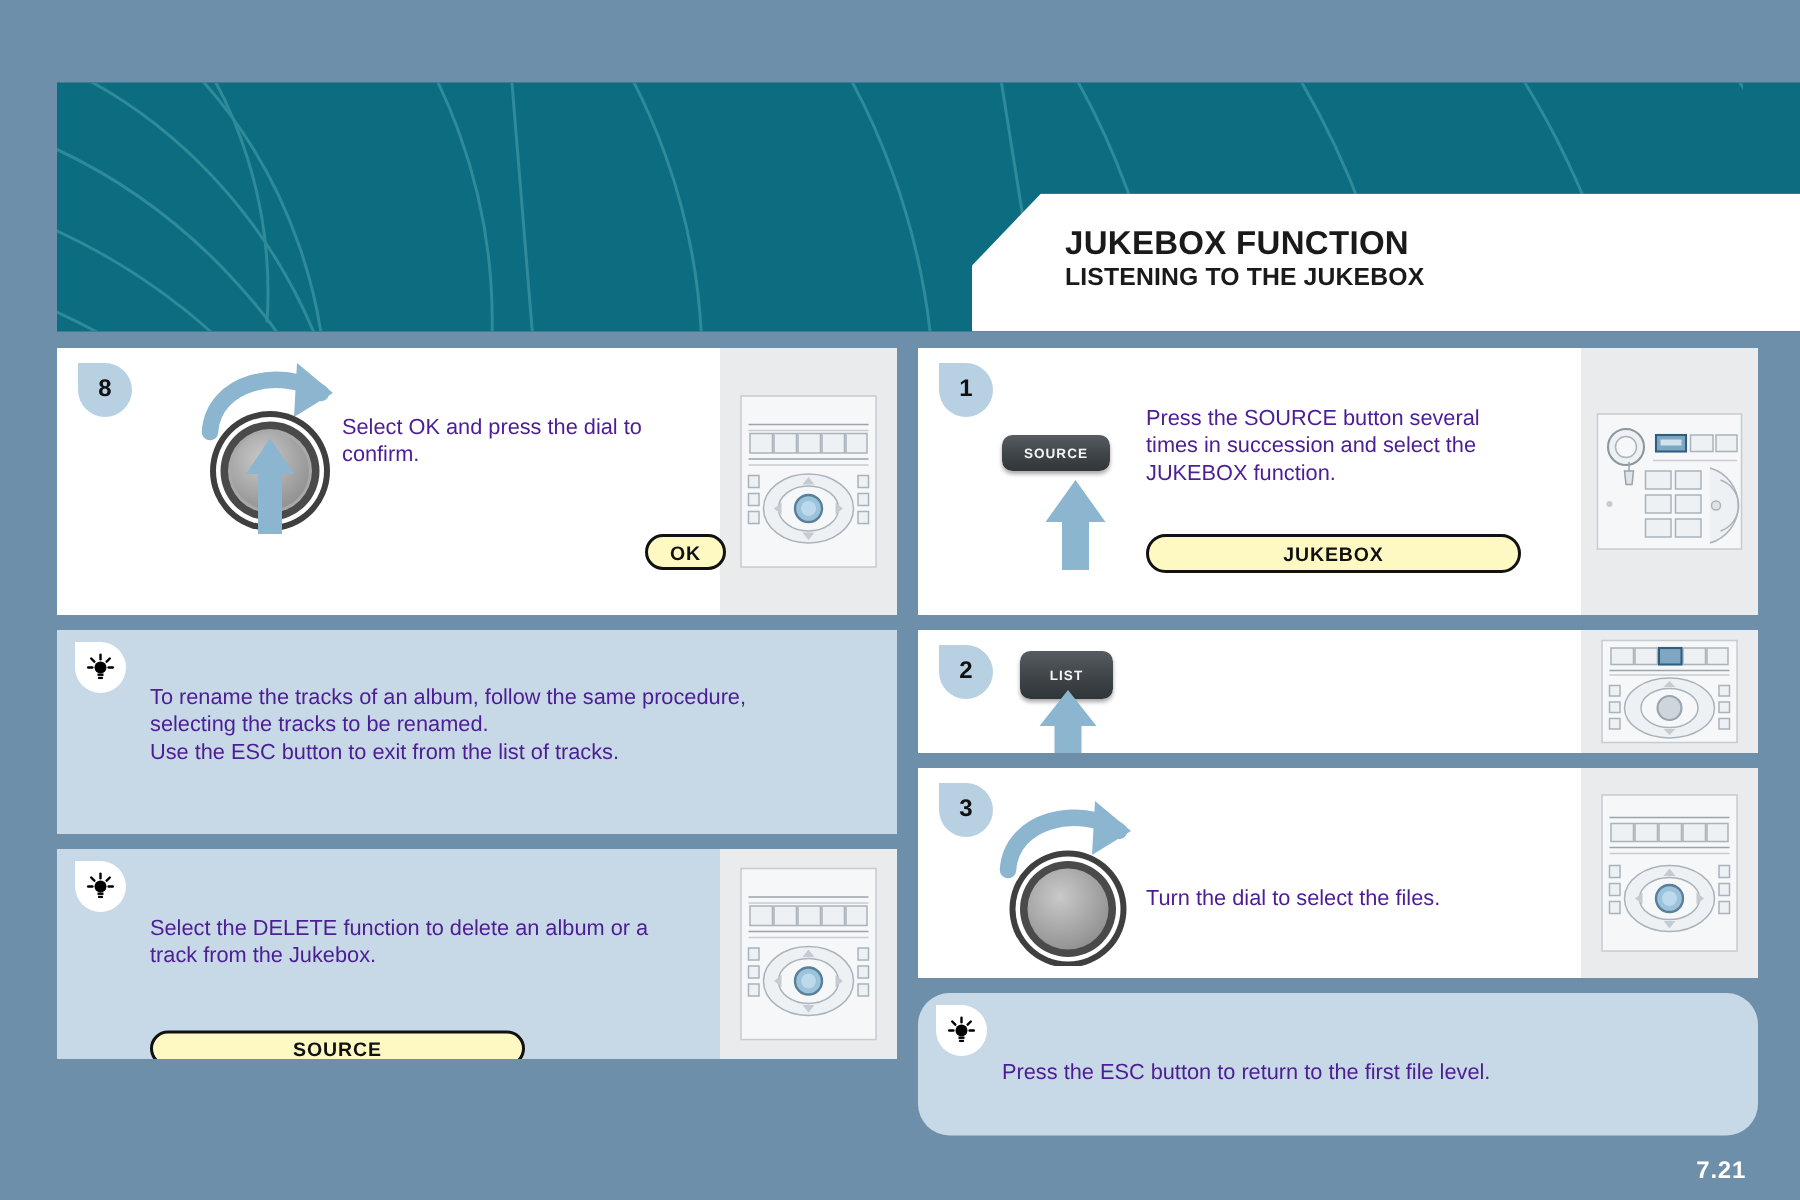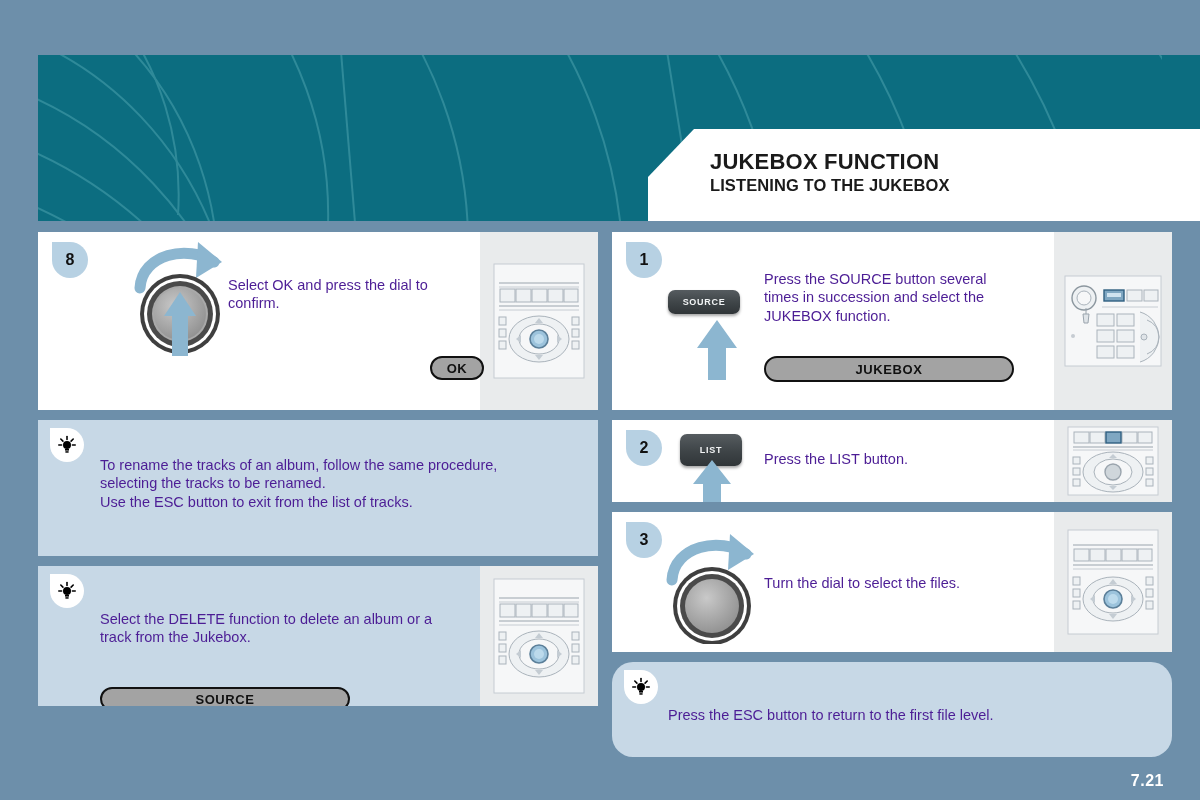--- a/index.html
+++ b/index.html
@@ -138,21 +138,21 @@
     line-height: 1.27;
     white-space: pre-line;
   }
 
   
   .pill {
     position: absolute;
     box-sizing: border-box;
     border: 2.5px solid #111;
     border-radius: 999px;
-    background: #a3a3a3;
+    background: #fef9c3;
     color: #111;
     font-size: 13px;
     font-weight: bold;
     letter-spacing: 0.6px;
     display: flex;
     align-items: center;
     justify-content: center;
   }
 
   
@@ -430,21 +430,20 @@
 
     <div class="step-badge">2</div>
 
     <div class="hardbtn" style="left:68px; top:14px; width:62px; height:32px;">LIST</div>
     <div class="gfx" style="left:78px; top:38px;">
       <svg width="44" height="48" viewBox="0 0 44 48">
         <path d="M22 2 L41 26 L31 26 L31 46 L13 46 L13 26 L3 26 Z" fill="#8cb6d0"></path>
       </svg>
     </div>
 
-    <div class="body-text" style="left:152px; top:30px; width:280px;">Press the LIST button.</div>
   </div>
 
   <div class="panel white" style="height:140px;">
     <div class="panel-thumbstrip">
       <svg width="96" height="110" viewBox="0 0 96 110">
         <rect x="3" y="3" width="90" height="104" fill="#f6f7f8" stroke="#c6ccd2"></rect>
         <line x1="8" y1="18" x2="88" y2="18" stroke="#9aa4ad"></line>
         <g stroke="#aab3bb" fill="#eef1f3">
           <rect x="9" y="22" width="15" height="12"></rect>
             <rect x="25" y="22" width="15" height="12"></rect>
@@ -483,21 +482,21 @@
         <circle cx="54" cy="82" r="35" fill="#ffffff"></circle>
         <circle cx="54" cy="82" r="32" fill="#4a4a4a"></circle>
         <radialGradient id="dialg3" cx="40%" cy="35%" r="75%">
           <stop offset="0%" stop-color="#c9c9c9"></stop>
           <stop offset="100%" stop-color="#8c8c8c"></stop>
         </radialGradient>
         <circle cx="54" cy="82" r="27" fill="url(#dialg3)"></circle>
       </svg>
     </div>
 
-    <div class="body-text" style="left:152px; top:62px; width:280px;">Turn the dial to select the files.</div>
+    <div class="body-text" style="left:152px; top:78px; width:280px;">Turn the dial to select the files.</div>
   </div>
 
   <div class="panel tip" style="height:95px;border-radius:21px;">
     <div class="tip-bulb" style="left:12px; top:8px;">
       <svg width="20" height="20" viewBox="0 0 20 20">
         <g stroke="#000" stroke-width="1.6" stroke-linecap="round">
           <line x1="10" y1="1.5" x2="10" y2="4.5"></line>
           <line x1="3.8" y1="4" x2="5.9" y2="6.1"></line>
           <line x1="16.2" y1="4" x2="14.1" y2="6.1"></line>
           <line x1="1.8" y1="10" x2="4.6" y2="10"></line>

